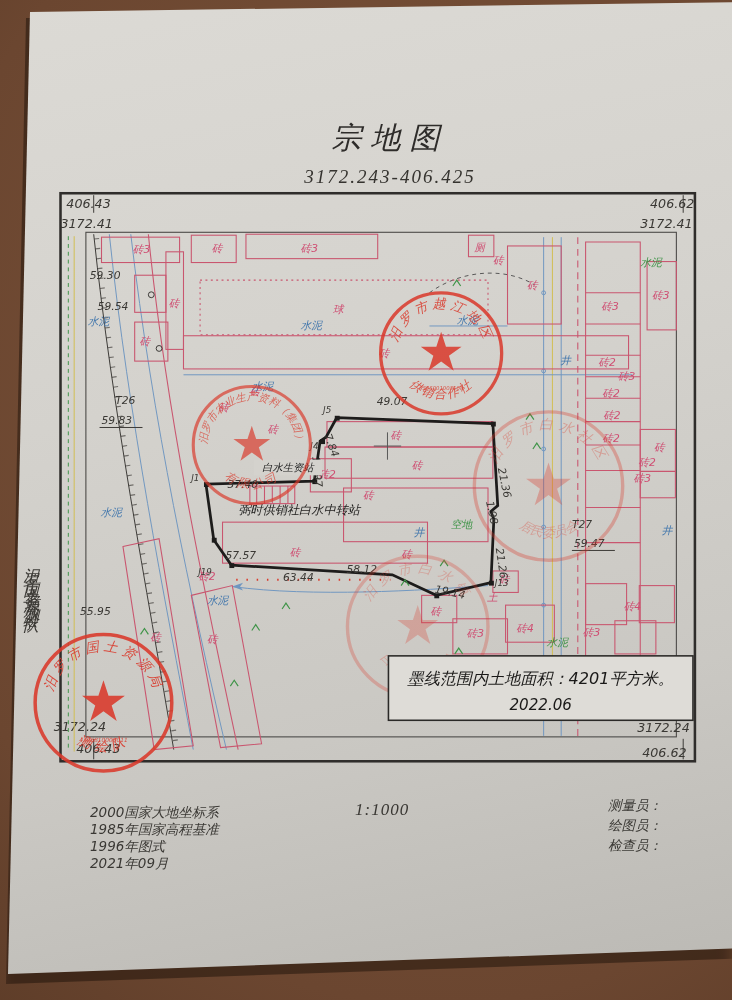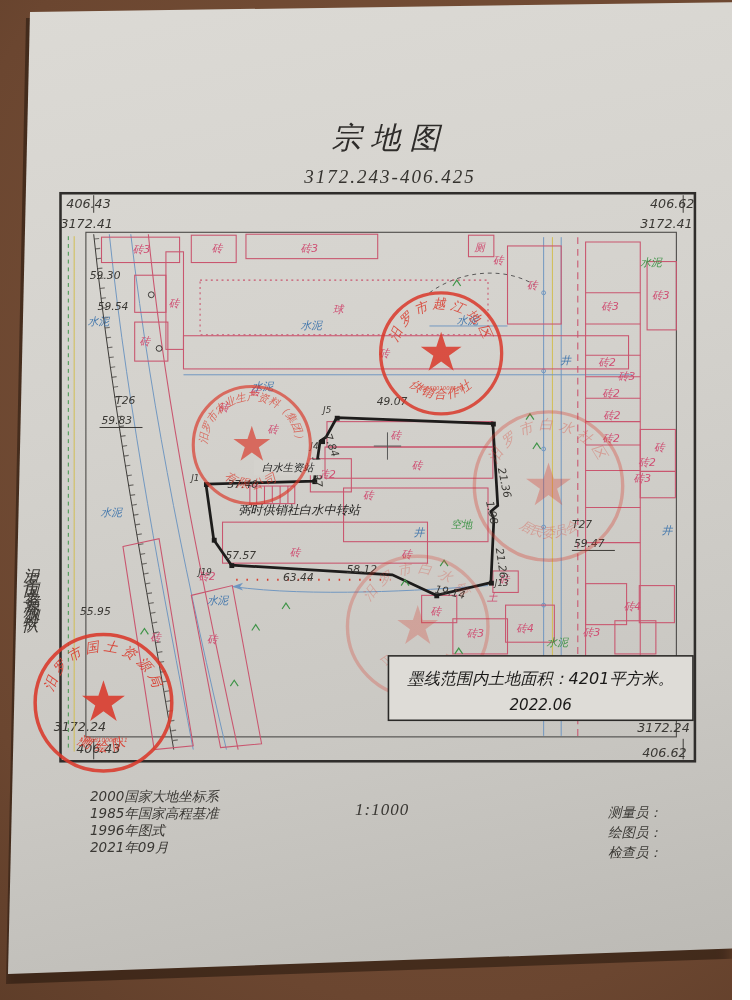--- a/index.html
+++ b/index.html
@@ -13,24 +13,24 @@
     clip-path:polygon(30px 12px, 750px 2px, 746px 948px, 8px 974px);}
   .title{position:absolute;left:0;top:118px;width:780px;text-align:center;
     font-family:"Liberation Serif","DejaVu Serif",serif;font-size:30px;letter-spacing:9px;
     color:#2e2c2a;}
   .subtitle{position:absolute;left:0;top:166px;width:780px;text-align:center;
     font-family:"Liberation Serif","DejaVu Serif",serif;font-size:19px;letter-spacing:2px;color:#35332f;}
   .side-note{position:absolute;left:20px;top:556px;height:260px;
     writing-mode:vertical-rl;text-orientation:upright;letter-spacing:5px;
     font-size:15.5px;color:#3a3834;font-family:"Liberation Serif","DejaVu Serif",serif;}
   .footer{position:absolute;left:0;top:788px;width:750px;color:#3a3834;}
-  .datum{position:absolute;left:90px;top:0;font-size:13.5px;line-height:17px;}
+  .datum{position:absolute;left:90px;top:16px;font-size:13.5px;line-height:17px;}
   .scale{position:absolute;left:355px;top:12px;font-size:17px;letter-spacing:1px;
     font-family:"Liberation Serif","DejaVu Serif",serif;}
-  .staff{position:absolute;left:608px;top:14px;font-size:13.5px;line-height:20px;}
+  .staff{position:absolute;left:608px;top:7px;font-size:13.5px;line-height:20px;}
   svg{position:absolute;inset:0;}
   svg text{font-family:"DejaVu Sans",sans-serif;}
   .tp{fill:#cf4f73;font-size:11px;}
   .tb{fill:#4679ad;font-size:11px;}
   .tg{fill:#3f9448;font-size:11px;}
   .td{fill:#3a3834;font-size:11px;}
   .tj{fill:#3a3834;font-size:9px;}
   .corner{fill:#3a3834;font-size:13px;}
   .lp{stroke:#c9566f;fill:none;stroke-width:1.1;}
   .lb{stroke:#6f96c0;fill:none;stroke-width:1;}

